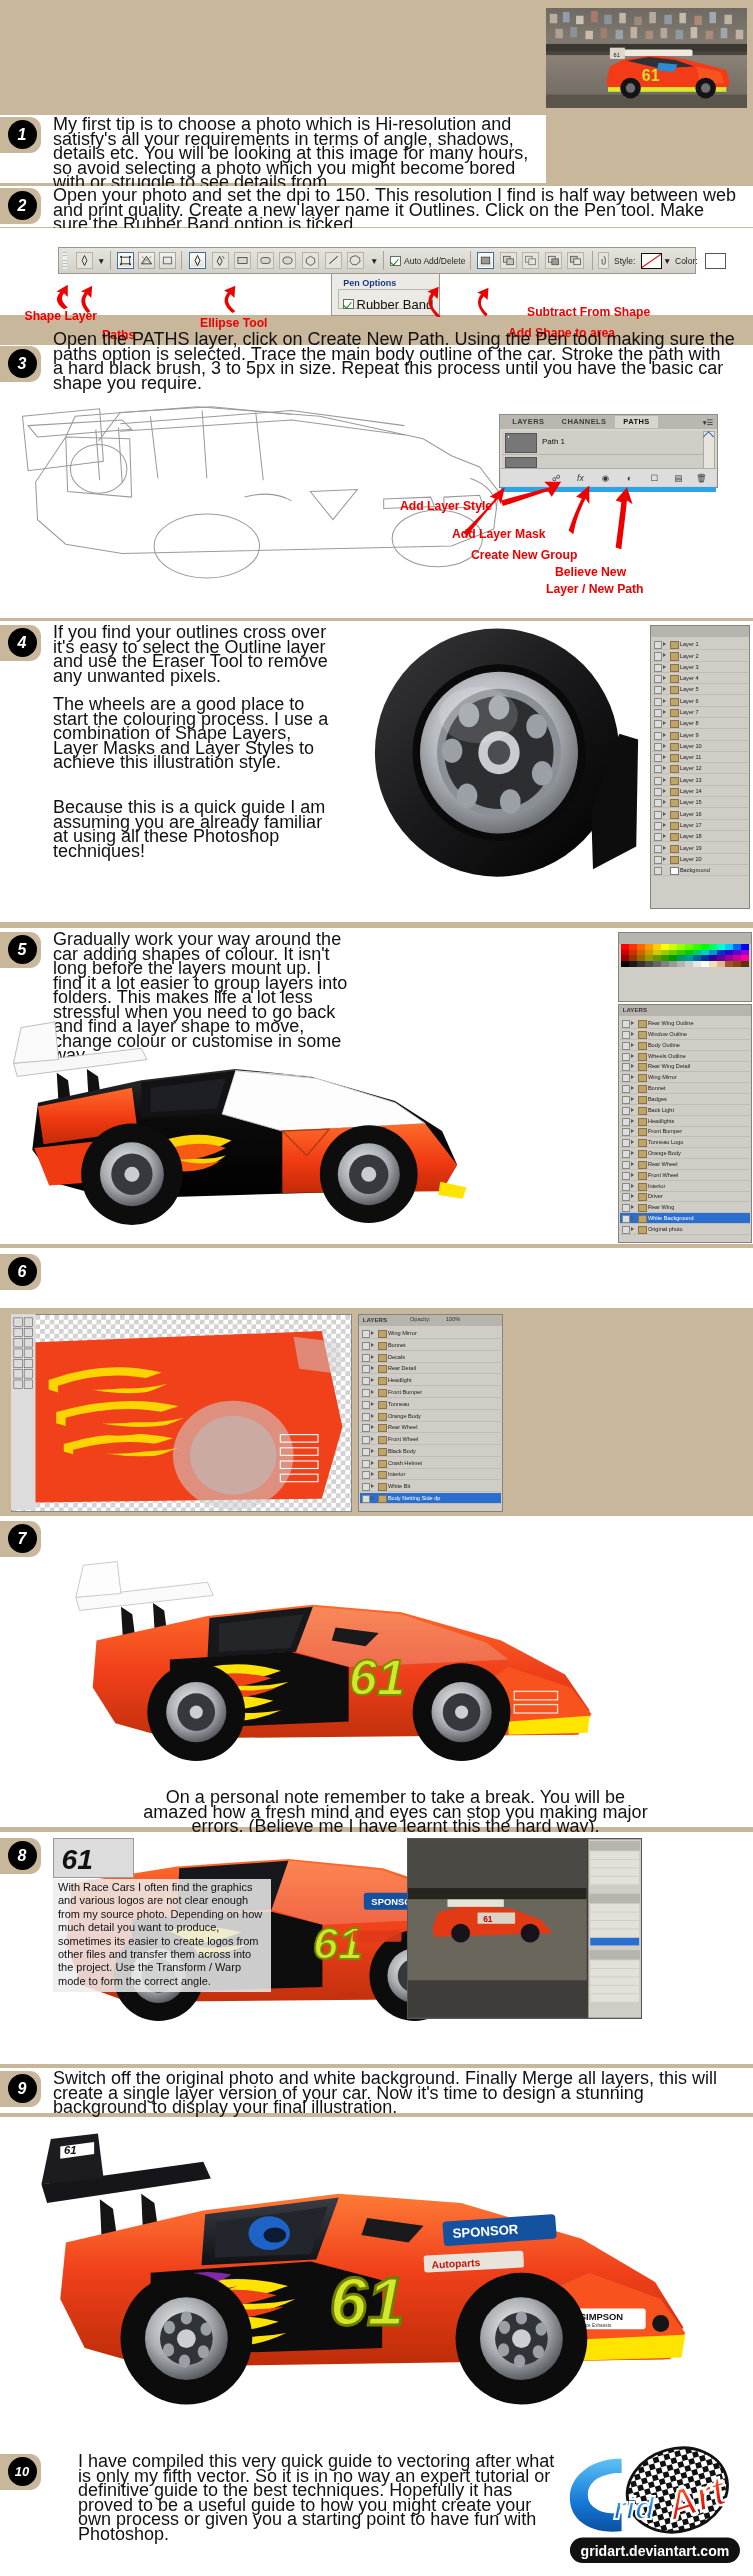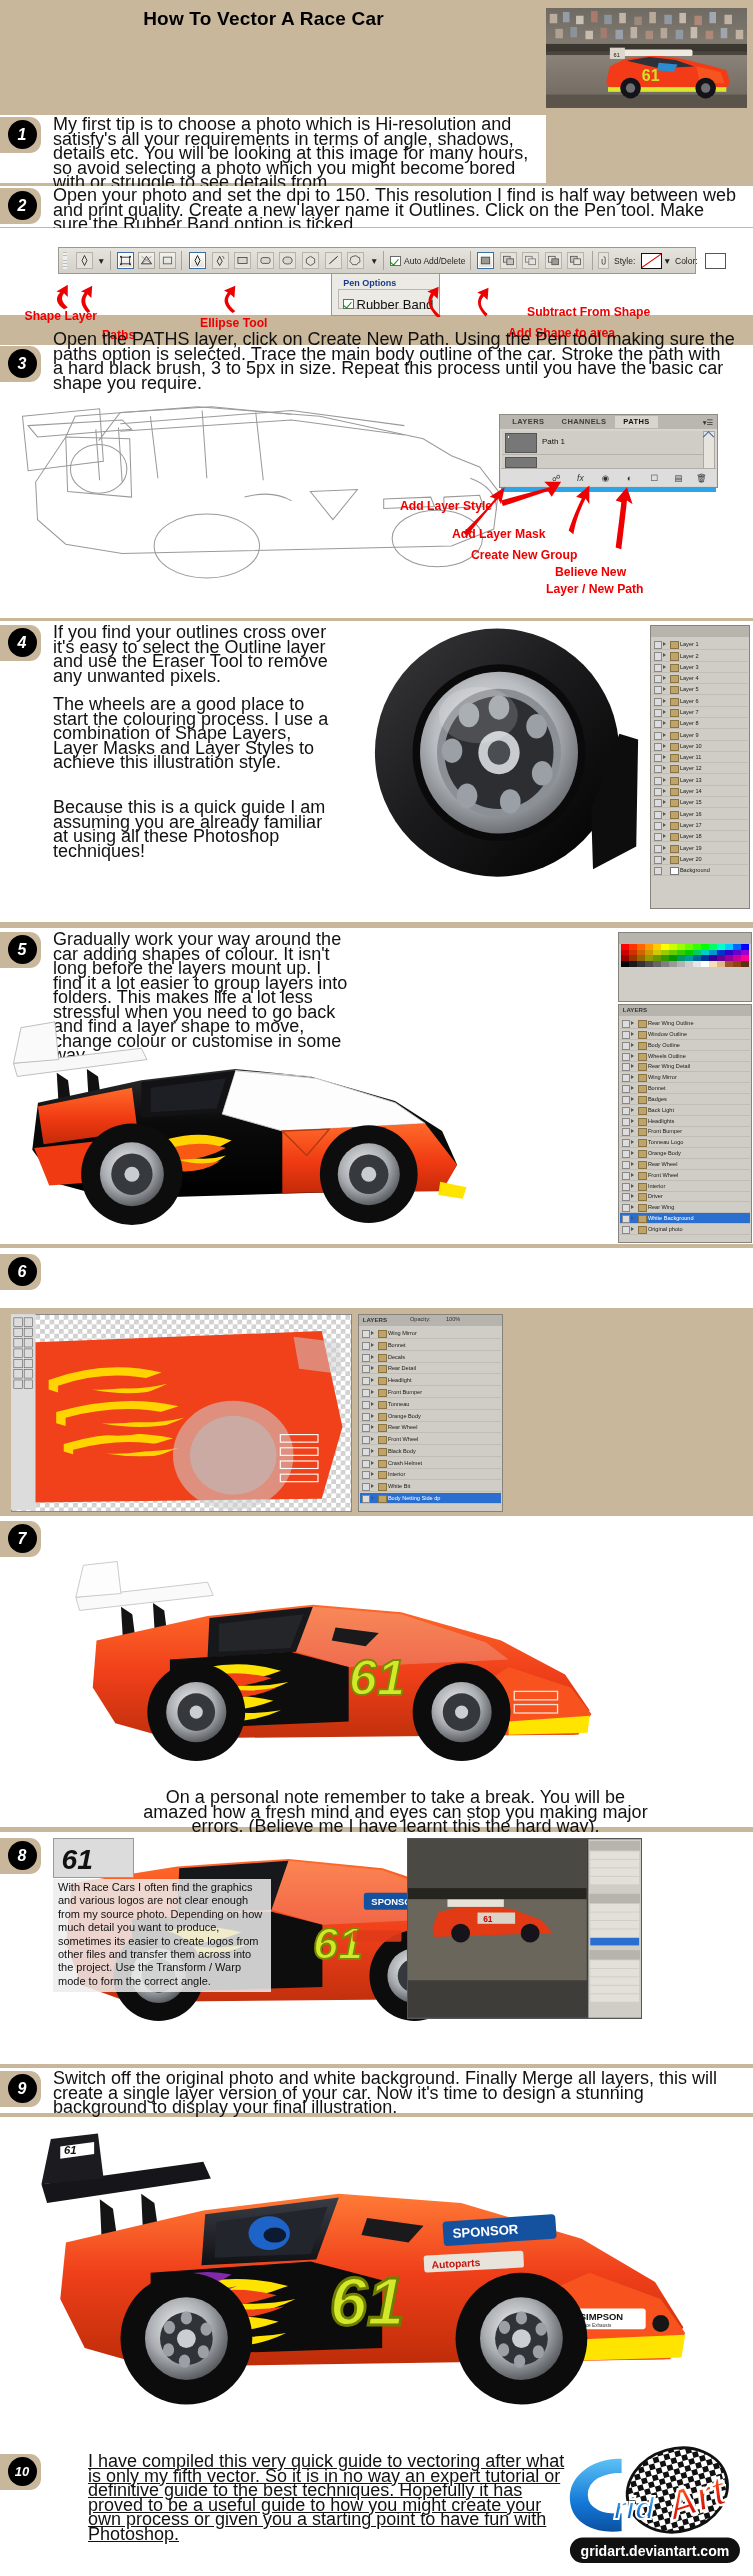--- a/index.html
+++ b/index.html
@@ -121,21 +121,20 @@
   
   .logo{position:absolute;}
 </style>
 </head>
 <body>
 
 <div class="page">
 
   <div class="header">
     <div class="title-wrap">
-      <div class="title1">How To Vector A Race Car</div>
     </div>
     <div class="header-photo">
       <svg width="201" height="100" viewBox="0 0 214 106">
         <defs>
           <linearGradient id="crowd" x1="0" y1="0" x2="0" y2="1">
             <stop offset="0" stop-color="#6e6a62"></stop>
               <stop offset="1" stop-color="#8c8379"></stop>
           </linearGradient>
           <linearGradient id="track" x1="0" y1="0" x2="0" y2="1">
             <stop offset="0" stop-color="#8a8278"></stop>
@@ -1225,21 +1224,21 @@
       <ellipse cx="524" cy="228" rx="10" ry="10" fill="#cbcfd3"></ellipse>
     </g>
 
     <path d="M360,100 L420,108 L404,126 L354,118 Z" fill="#1a1a1c"></path>
   </svg>
 
   <div class="white-band" style="top:2448px;width:753px;height:128px;"></div>
   <div class="step-badge" style="left:0;top:2454px;">
     <div class="circle two-digit">10</div>
   </div>
-  <div class="step-text" style="left:88px;top:2454px;width:480px;text-decoration:underline;">I have compiled this very quick guide to vectoring after what is only my fifth vector. So it is in no way an expert tutorial or definitive guide to the best techniques. Hopefully it has proved to be a useful guide to how you might create your own process or given you a starting point to have fun with Photoshop.</div>
+  <div class="step-text" style="left:78px;top:2454px;width:480px;">I have compiled this very quick guide to vectoring after what is only my fifth vector. So it is in no way an expert tutorial or definitive guide to the best techniques. Hopefully it has proved to be a useful guide to how you might create your own process or given you a starting point to have fun with Photoshop.</div>
 
   <div class="logo" style="left:561px;top:2442px;width:186px;height:130px;">
     <svg width="186" height="130" viewBox="0 0 198 138">
       <defs>
         <linearGradient id="gblue" x1="0" y1="0" x2="0" y2="1">
           <stop offset="0" stop-color="#5fc4f5"></stop>
             <stop offset="60%" stop-color="#1478d8"></stop>
             <stop offset="100%" stop-color="#0b4e9e"></stop>
         </linearGradient>
         <linearGradient id="gred" x1="0" y1="0" x2="0" y2="1">

